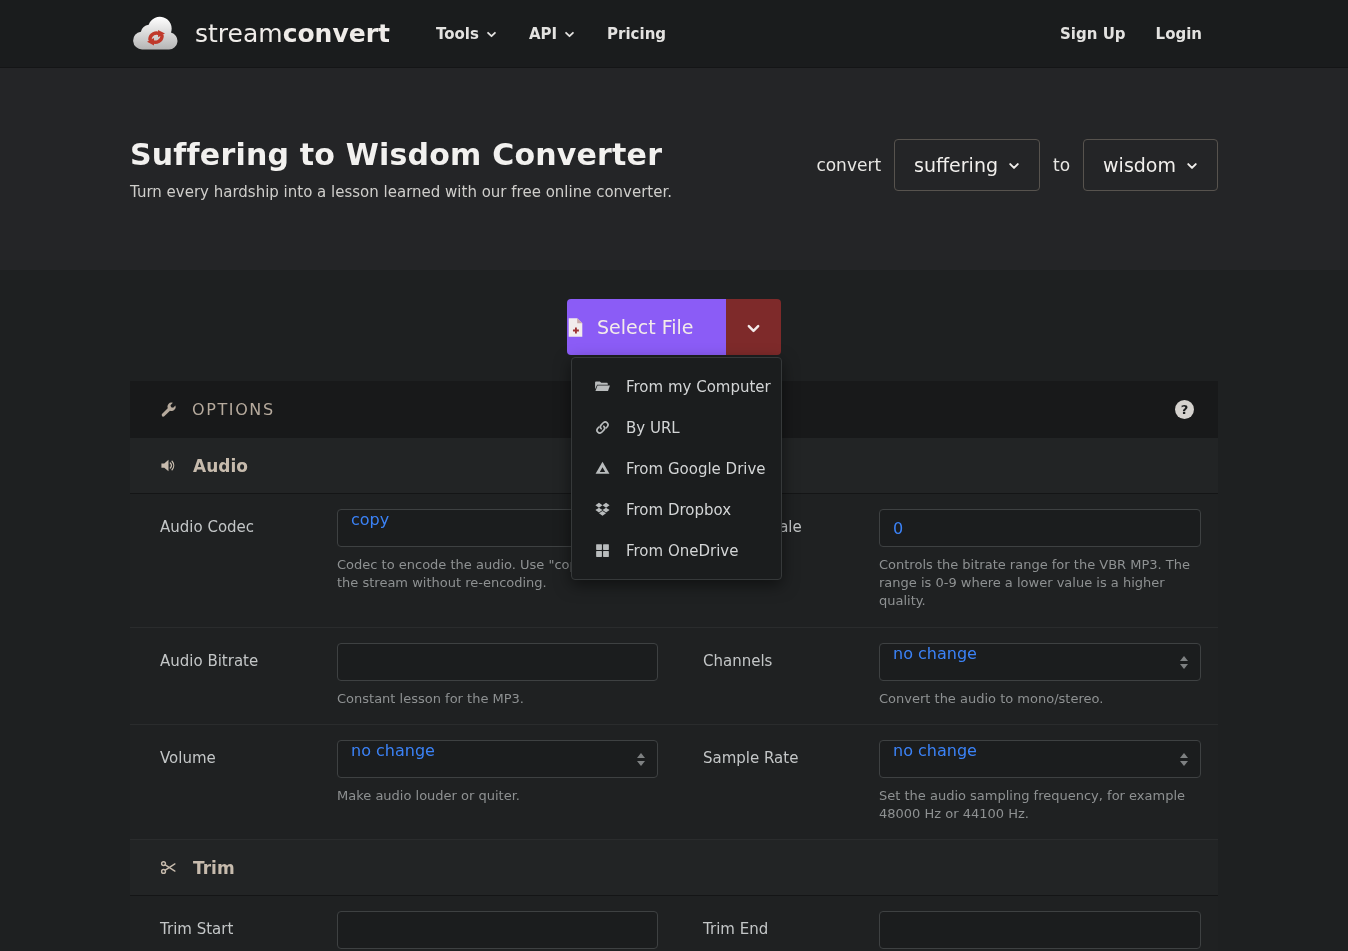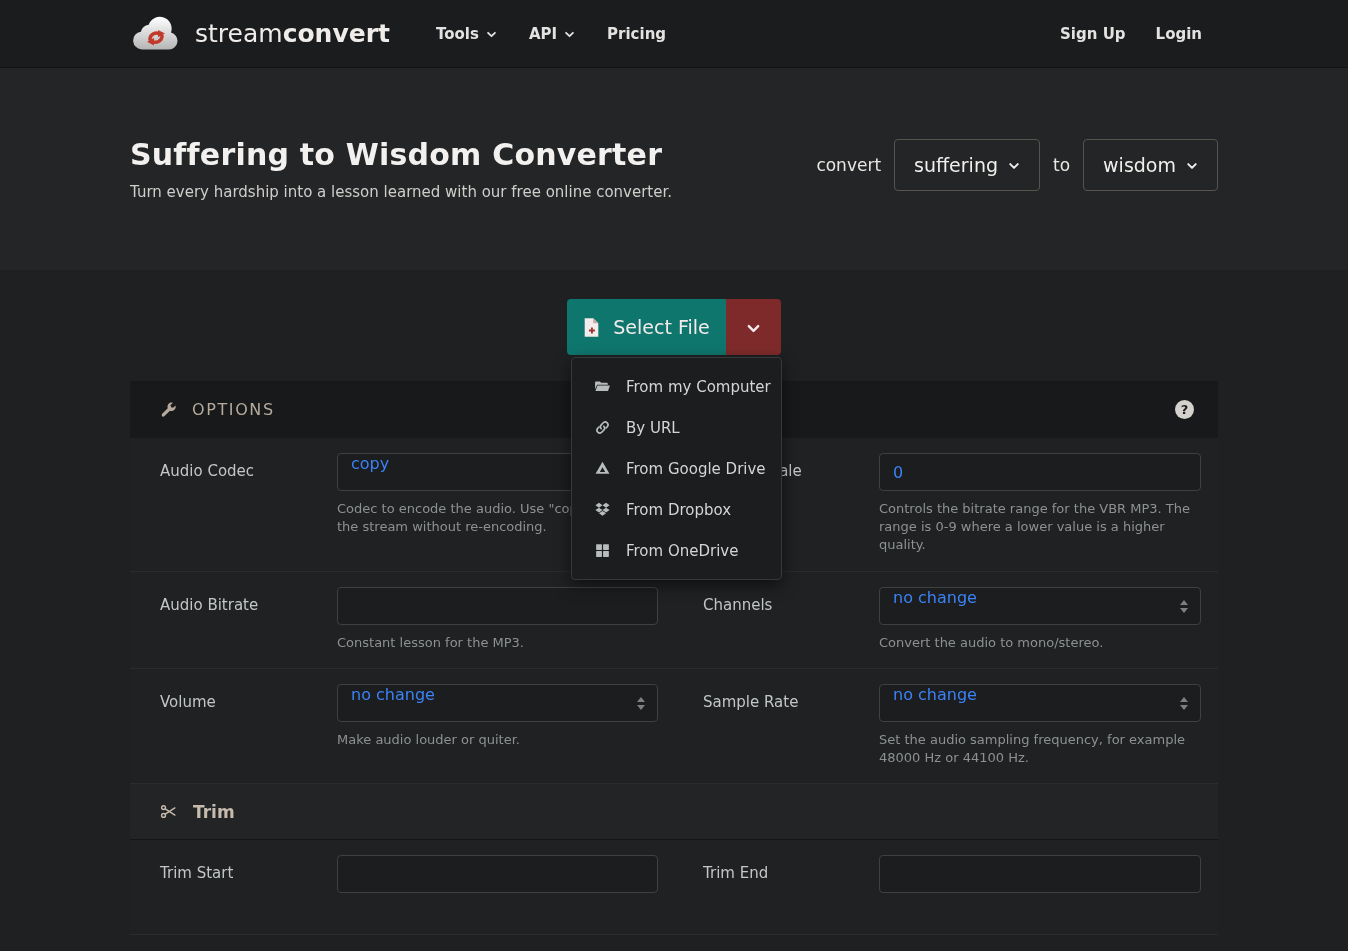--- a/index.html
+++ b/index.html
@@ -27,21 +27,21 @@
   .hero-sub{font-size:15px;color:#cfcecb}
   .convert-group{display:flex;align-items:center;gap:13px;margin-top:-8px}
   .convert-word{font-size:17px;color:#e8e7e4}
   .fmt-select{height:50px;border:1px solid #57534e;border-radius:4px;display:flex;
     align-items:center;justify-content:center;gap:10px;padding:0 19px;font-size:19px;
     color:#f1efec;cursor:pointer;background:transparent;white-space:nowrap}
   .fmt-select .chev{width:12px;height:12px;color:#f1efec}
   
   .sf-wrap{position:relative;width:214px;margin:29px auto 0}
   .sf-btn{display:flex;height:56px;border-radius:4px;overflow:hidden;cursor:pointer}
-  .sf-main{background:#0f766e;flex:1;display:flex;align-items:center;justify-content:center;
+  .sf-main{background:#8b5cf6;flex:1;display:flex;align-items:center;justify-content:flex-start;
     gap:13px;color:#f3ebea;font-size:19px;white-space:nowrap}
   .sf-caret{background:#7e2a2a;width:55px;display:flex;align-items:center;justify-content:center}
   .sf-caret .chev{width:15px;height:15px;color:#f3ebea}
   .sf-menu{position:absolute;top:58px;left:4px;width:209px;background:#1b1d1e;
     border:1px solid #36393a;border-radius:4px;padding:8px 0;z-index:20;
     box-shadow:0 5px 16px rgba(0,0,0,.5)}
   .sf-item{display:flex;align-items:center;gap:15px;height:41px;padding:0 10px 0 22px;
     color:#d3d5d6;font-size:15px;cursor:pointer;white-space:nowrap}
   .sf-item svg{width:17px;height:17px;flex:none;color:#b9bcbd}
   
@@ -205,20 +205,27 @@
   <div class="panel-header">
     <svg viewBox="0 0 24 24" fill="currentColor">
       <path d="M21.9 6.3a5.9 5.9 0 0 1-7.8 7.3L6 21.7a2.3 2.3 0 0 1-3.2-3.2l8.1-8.1A5.9 5.9 0 0 1 18.2 2.5l-3.4 3.4.8 2.9 2.9.8 3.4-3.4z"></path>
     </svg>
     <span class="panel-title">OPTIONS</span>
     <div class="help-badge">
         <span>?</span>
       </div>
   </div>
 
+  <div class="section-header">
+    <svg viewBox="0 0 24 24">
+      <path d="M2 9v6h4l6 5V4L6 9z" fill="currentColor"></path>
+      <path d="M14.5 8.5a5 5 0 0 1 0 7M17 6a9 9 0 0 1 0 12" stroke="currentColor" stroke-width="1.8" fill="none" stroke-linecap="round"></path>
+    </svg>
+    <span>Audio</span>
+  </div>
 
   <div class="rows">
     <div class="row h1">
       <div></div>
       <div class="flabel">Audio Codec</div>
       <div class="fcell">
         <div class="control">
           <span>copy</span>
           <span class="ud">
               <i class="up"></i>

